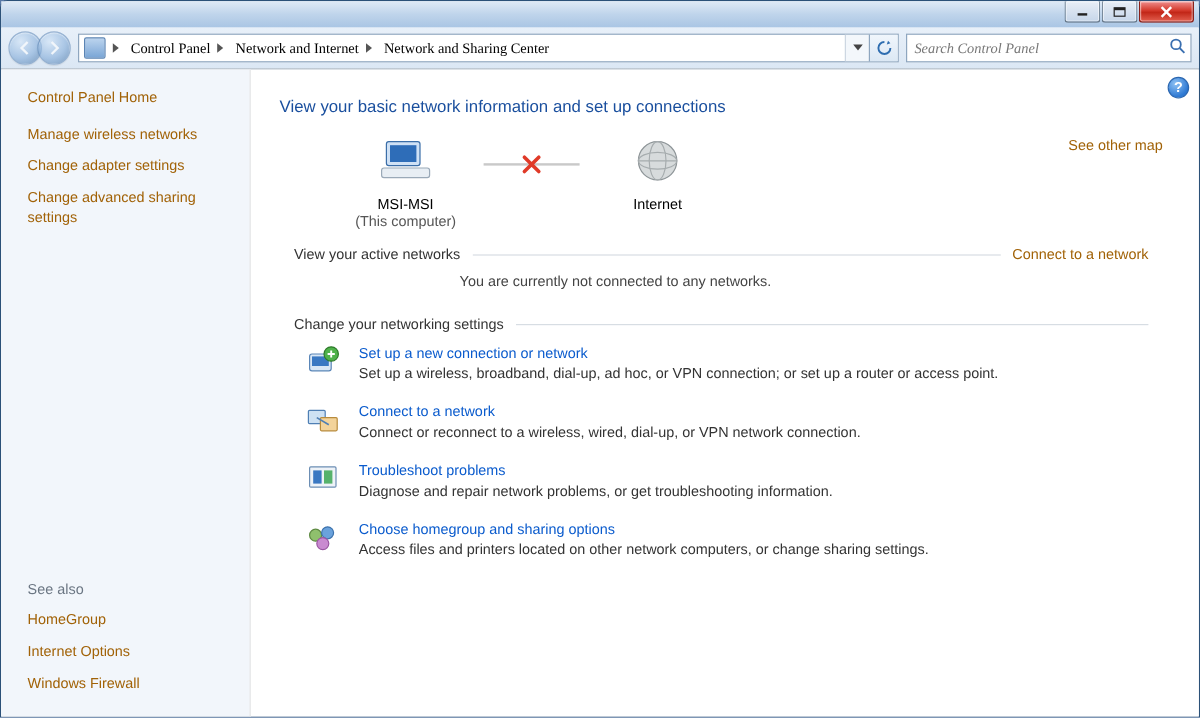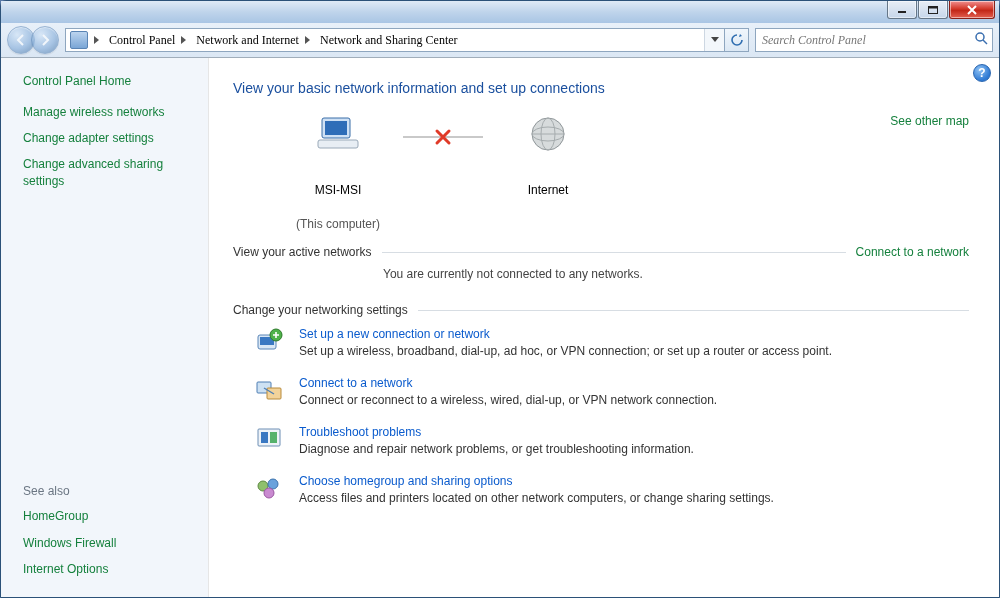--- a/index.html
+++ b/index.html
@@ -113,21 +113,21 @@
     flex:1;display:flex;background:#fff;position:relative;
   }
   .sidebar {
     width: 208px;
     background: #f2f6fb;
     padding: 16px 10px 10px 22px;
     display:flex;flex-direction:column;
     border-right:1px solid #e6e6e6;
   }
   .sidebar a, .link {
-    color:#15803d; text-decoration:none; cursor:pointer;
+    color:#a16207; text-decoration:none; cursor:pointer;
   }
   .cp-home{color:#18418e;font-weight:400;margin-bottom:16px;display:block;}
   .sidenav-item{display:block;margin-bottom:10px;line-height:1.35;}
   .sidebar .spacer{flex:1}
   .seealso{color:#6b7683;margin-bottom:10px;}
   
   .main {
     flex:1;padding:22px 30px 10px 24px;position:relative;
   }
   .help-icon{
@@ -136,34 +136,34 @@
     color:#fff;display:flex;align-items:center;justify-content:center;font-weight:bold;font-size:12px;
     border:1px solid #2a66b0;
   }
   h1.headline{
     color:#1a4f9e;font-size:14px;font-weight:400;margin-bottom:18px;
   }
   .map-row{
     display:flex;align-items:flex-start;gap:0;position:relative;margin-bottom:14px;
   }
   .map-node{
-    display:flex;flex-direction:column;align-items:center;width:130px;text-align:center;gap:20px;
+    display:flex;flex-direction:column;align-items:center;width:130px;text-align:center;
   }
   .map-conn{
     flex:0 0 80px;height:2px;background:#c9c9c9;margin-top:22px;position:relative;
   }
   .map-x{
     position:absolute;left:50%;top:50%;transform:translate(-50%,-50%);
     width:18px;height:18px;color:#e13a28;
   }
   .map-node .lbl{margin-top:6px;}
   .map-node .sub{color:#555;}
   .fullmap{position:absolute;right:0;top:0;}
   .section-h{
-    display:flex;align-items:center;gap:10px;margin:8px 0 8px;color:#333;
+    display:flex;align-items:center;gap:10px;margin:8px 12px 8px;color:#333;
   }
   .section-h .rule{flex:1;height:1px;background:#d7dde3;}
   .section-h .right-link{white-space:nowrap;}
   .notconn{color:#444;margin:6px 0 0 150px;}
   .settings-list{margin-top:10px;}
   .setting-item{display:flex;gap:16px;margin-bottom:18px;align-items:flex-start;margin-left:22px;}
   .setting-item .ico{width:28px;height:28px;border-radius:4px;flex-shrink:0;display:flex;align-items:center;justify-content:center;}
   .setting-item .txt .title{color:#0a5bcd;margin-bottom:3px;display:inline-block;}
   .setting-item .txt .desc{color:#333;}
   
@@ -245,22 +245,22 @@
   <div class="body">
 
     <div class="sidebar">
       <a class="cp-home">Control Panel Home</a>
       <a class="sidenav-item">Manage wireless networks</a>
       <a class="sidenav-item">Change adapter settings</a>
       <a class="sidenav-item">Change advanced sharing settings</a>
       <div class="spacer"></div>
       <div class="seealso">See also</div>
       <a class="sidenav-item">HomeGroup</a>
+      <a class="sidenav-item">Internet Options</a>
       <a class="sidenav-item">Windows Firewall</a>
-      <a class="sidenav-item">Internet Options</a>
     </div>
 
     <div class="main">
       <div class="help-icon">?</div>
 
       <h1 class="headline">View your basic network information and set up connections</h1>
 
       <div class="map-row" style="padding-left:40px">
         <div class="map-node">
           <span>

